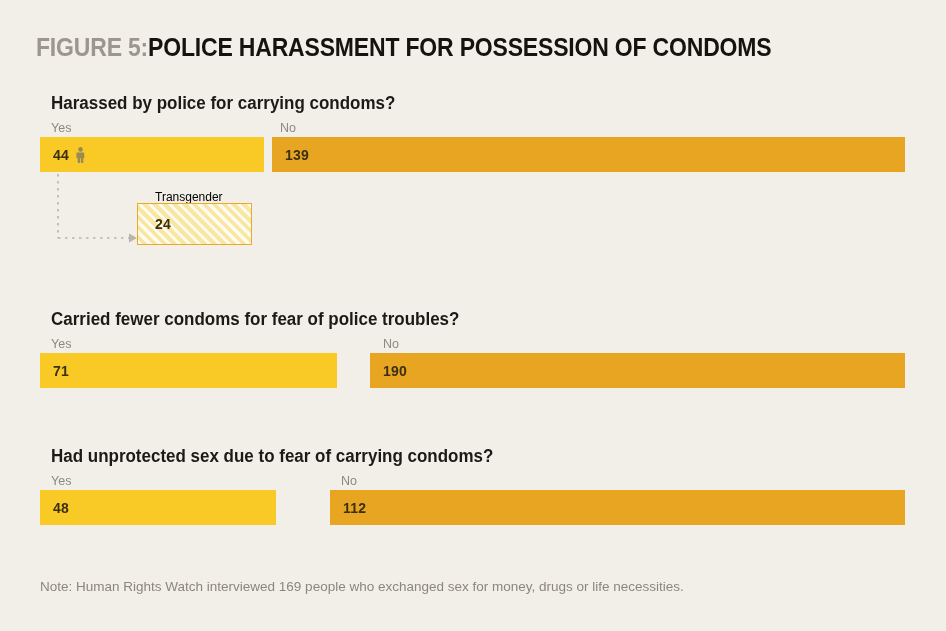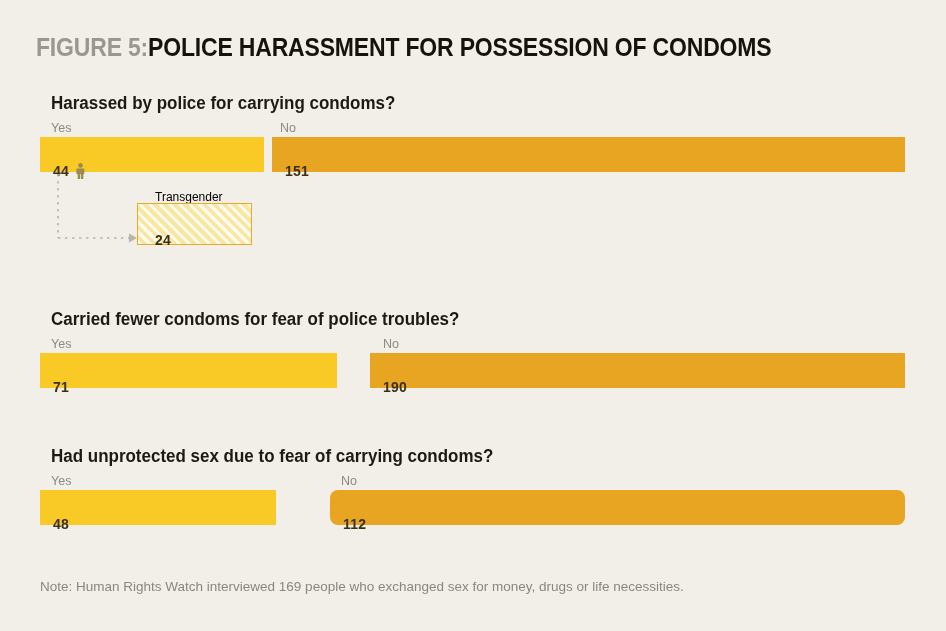--- a/index.html
+++ b/index.html
@@ -66,21 +66,20 @@
     top: 50%;
     transform: translateY(-50%);
     font-size: 14px;
     font-weight: bold;
     color: #3a2f12;
     letter-spacing: 0.2px;
     white-space: nowrap;
     display: flex;
     align-items: center;
     gap: 7px;
-    margin-top: 16px;
   }
   .person-icon { display: block; }
 
   
   .callout-bar {
     position: absolute;
     left: 137px;
     top: 203px;
     width: 115px;
     height: 42px;
@@ -151,21 +150,21 @@
       <div class="bar-value">
         <span>44</span>
         <svg class="person-icon" width="9" height="16" viewBox="0 0 9 16" aria-hidden="true">
           <circle cx="4.5" cy="2.4" r="2.3" fill="#9b8a52"></circle>
           <path d="M1.9 5.6h5.2c.7 0 1.2.5 1.2 1.2v3.6c0 .5-.4.8-.8.8H7.3v4.2c0 .4-.3.6-.6.6H5.5c-.3 0-.6-.2-.6-.6v-4.2h-.8v4.2c0 .4-.3.6-.6.6H2.3c-.3 0-.6-.2-.6-.6v-4.2H1.2c-.5 0-.8-.3-.8-.8V6.8c0-.7.5-1.2 1.2-1.2z" fill="#9b8a52"></path>
         </svg>
       </div>
     </div>
 
     <div class="bar no" style="left:272px; top:44px; width:633px;">
-      <div class="bar-value">151</div>
+      <div class="bar-value">139</div>
     </div>
   </div>
 
   <svg class="connector" viewBox="0 0 110 80" aria-hidden="true">
     <path d="M14 2 L14 66" stroke="#b9b4ac" stroke-width="1.6" stroke-dasharray="2.5 4.5" fill="none"></path>
     <path d="M14 66 L86 66" stroke="#b9b4ac" stroke-width="1.6" stroke-dasharray="2.5 4.5" fill="none"></path>
     <path d="M85 61.5 L93 66 L85 70.5 Z" fill="#b9b4ac"></path>
   </svg>
 
   <div class="callout-label">Transgender</div>
@@ -193,20 +192,20 @@
   <div class="section" style="top:446px;">
     <div class="q-text">Had unprotected sex due to fear of carrying condoms?</div>
 
     <div class="axis-label" style="left:51px; top:28px;">Yes</div>
     <div class="axis-label" style="left:341px; top:28px;">No</div>
 
     <div class="bar yes" style="left:40px; top:44px; width:236px;">
       <div class="bar-value">48</div>
     </div>
 
-    <div class="bar no" style="left:330px; top:44px; width:575px;border-radius:8px;">
+    <div class="bar no" style="left:330px; top:44px; width:575px;">
       <div class="bar-value">112</div>
     </div>
   </div>
 
   <div class="note">Note: Human Rights Watch interviewed 169 people who exchanged sex for money, drugs or life necessities.</div>
 
 </div>
 
 </body></html>

